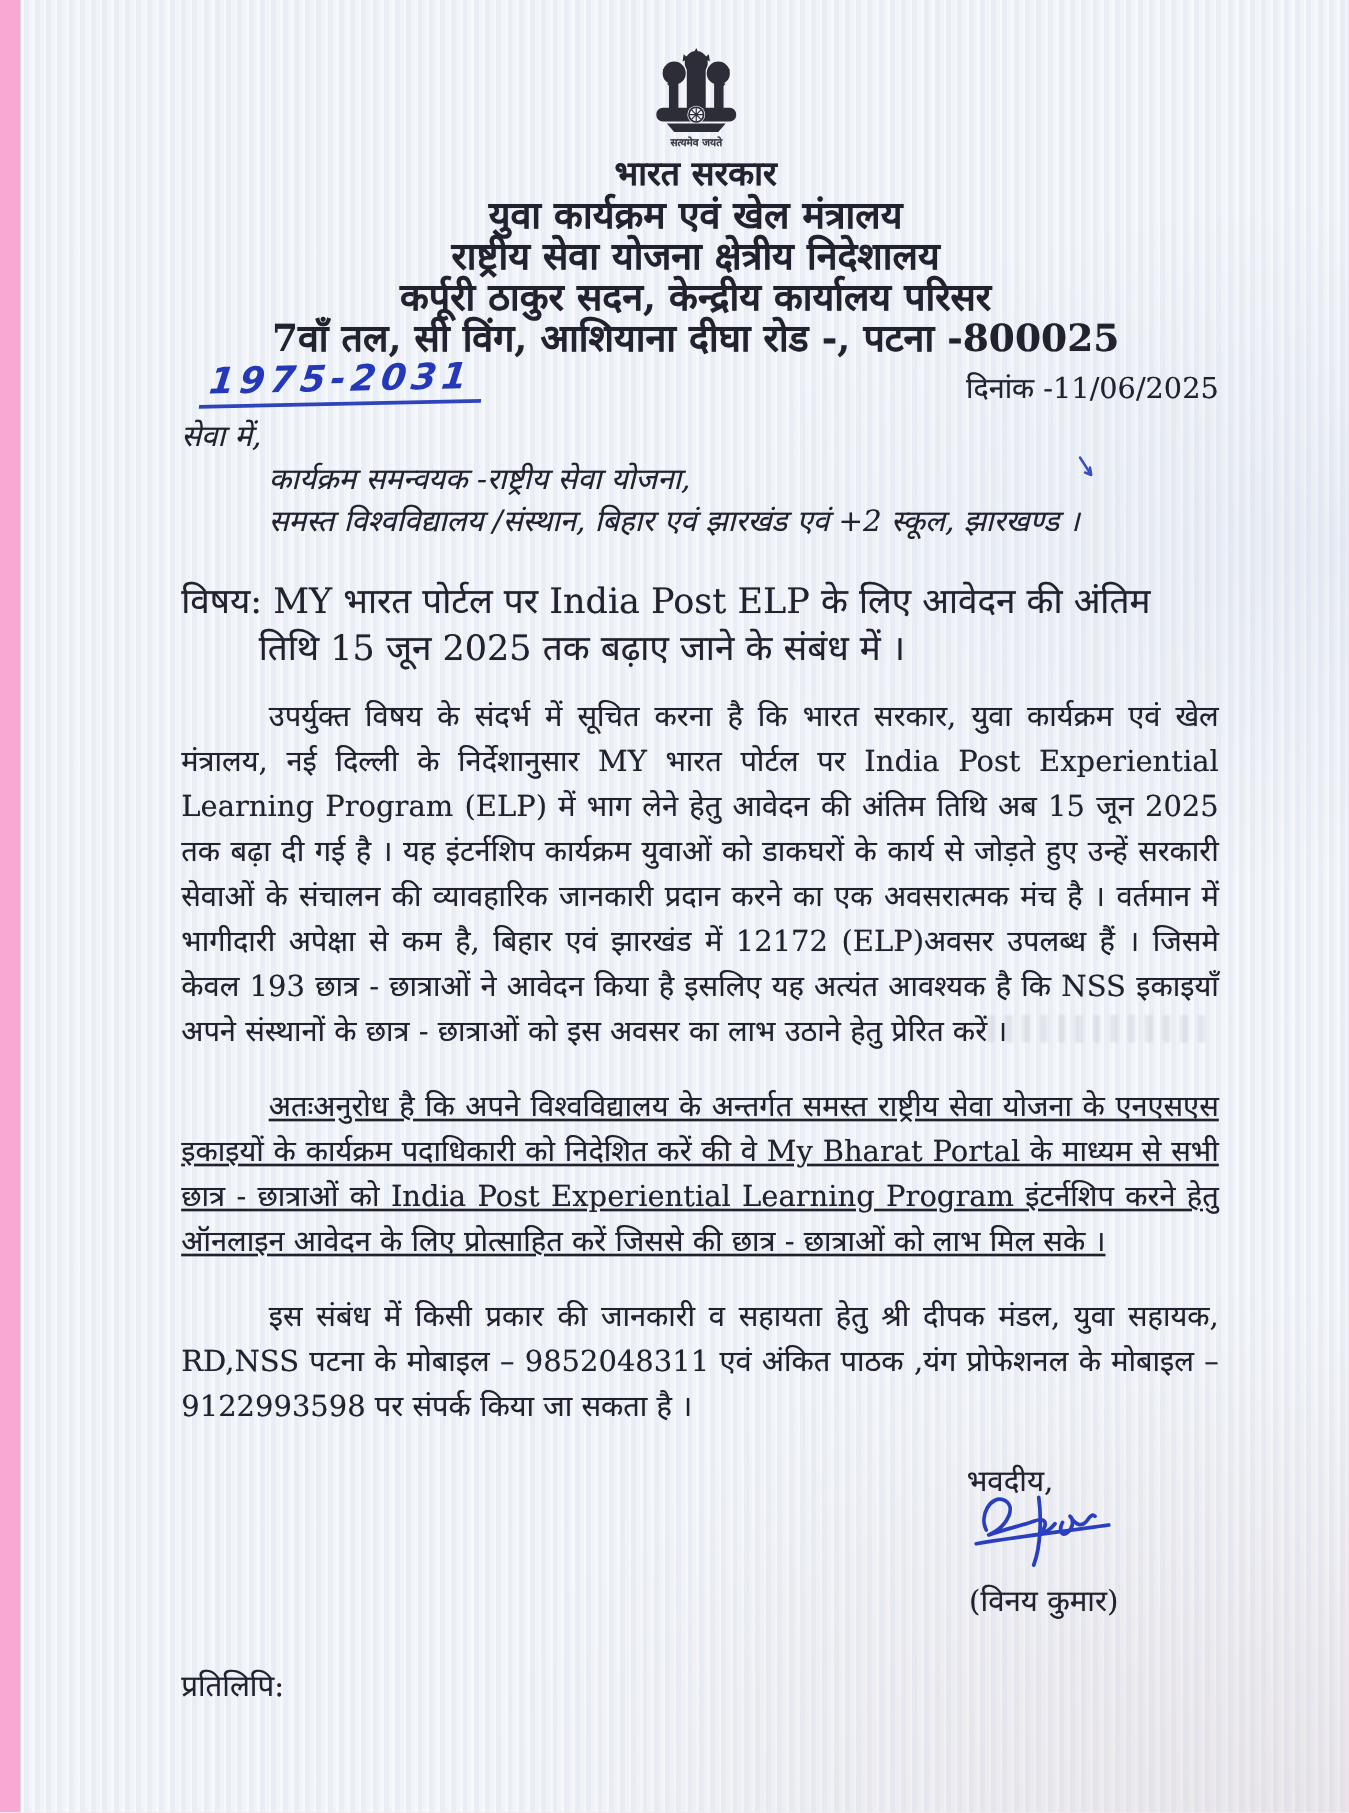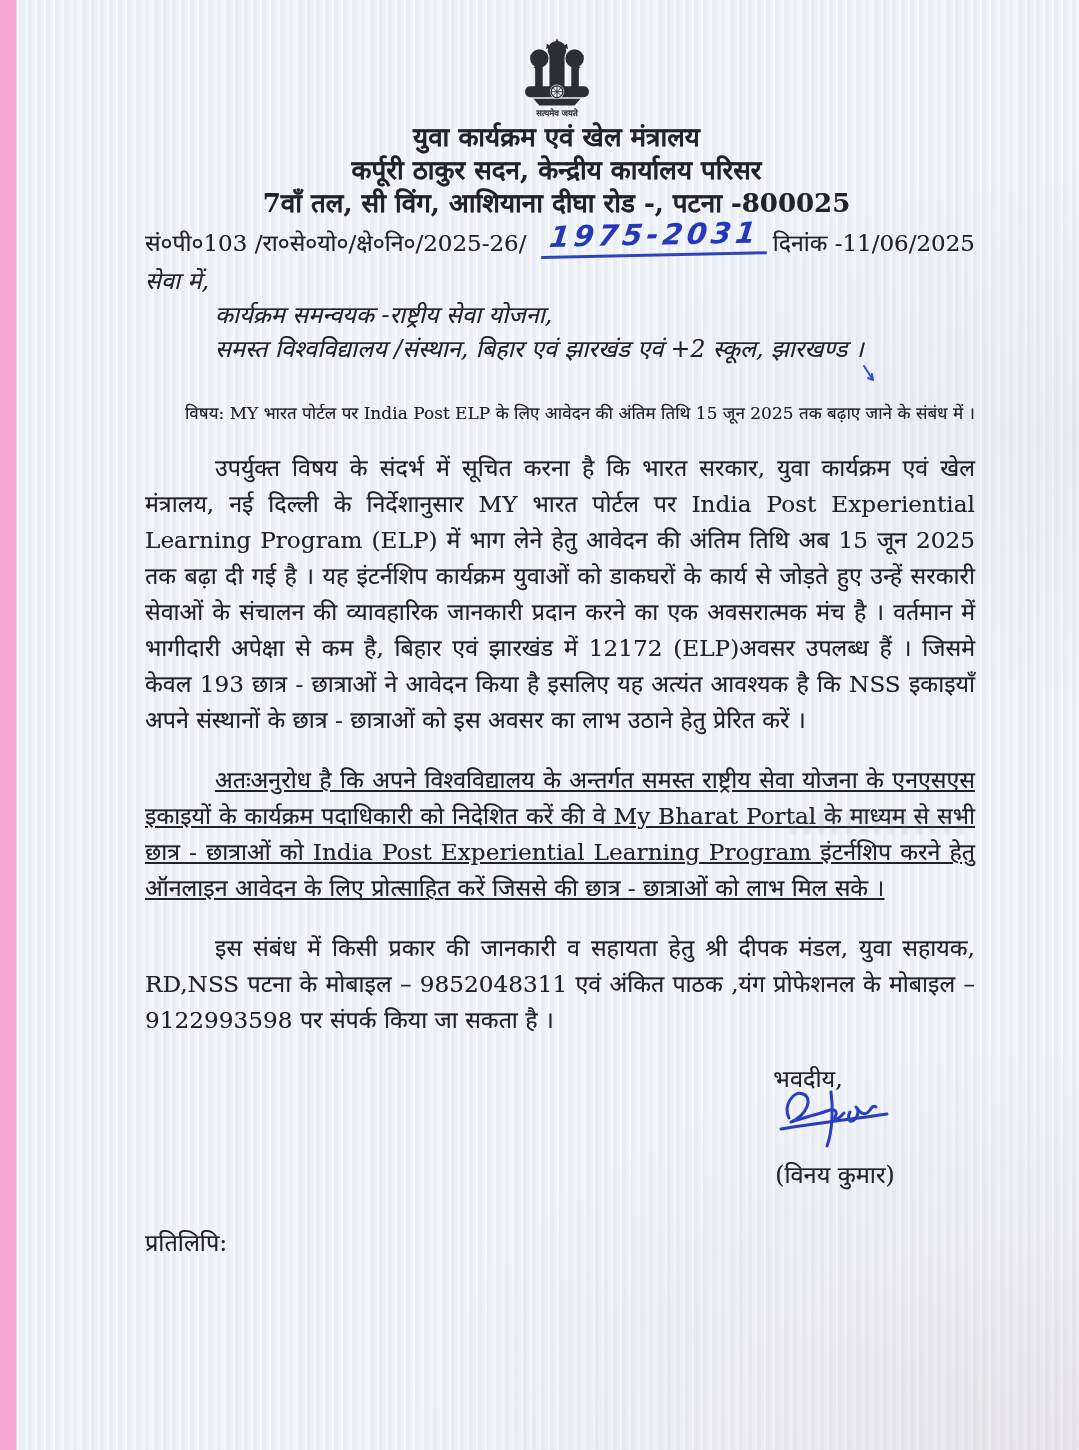--- a/index.html
+++ b/index.html
@@ -35,21 +35,21 @@
   .letterhead {
     padding-top: 33px;
     text-align: center;
     
     padding-left: 34px;
     line-height: 33px;
     font-weight: 700;
   }
   .emblem-wrap { height: 88px; }
   .lh-govt       { font-size: 27px; margin-top: 2px; }
-  .lh-line       { font-size: 26px; }
+  .lh-line       { font-size: 30px; }
   .ref-row {
     margin: 6px 104px 0 145px;
     display: flex;
     align-items: flex-start;
     font-size: 23px;
     line-height: 34px;
   }
   .ref-prefix { white-space: nowrap; }
   .handwritten {
     font-family: "DejaVu Sans", sans-serif;
@@ -65,25 +65,24 @@
     border-bottom: 3px solid #2f43bd;
     text-shadow: none;
     font-weight: 700;
   }
   .ref-spacer { flex: 1; }
   .ref-date { white-space: nowrap; }
   .addressee { margin: 4px 104px 0 145px; font-size: 23.5px; line-height: 34px; font-style: italic; }
   .addr-indent { padding-left: 70px; }
   .subject {
     margin: 28px 104px 0 145px;
-    font-size: 17px;
+    font-size: 28px;
     line-height: 38px;
     padding-left: 62px;
     text-indent: -62px;
-    text-align: right;
   }
   .greeting { margin: 32px 104px 0 145px; font-size: 23.5px; }
   .para {
     margin: 0 104px; 
     font-size: 23.2px;
     line-height: 36px;
     text-align: justify;
     text-indent: 70px;
     padding-left: 41px;
   }
@@ -143,27 +142,28 @@
             <circle cx="50" cy="69.5" r="7" fill="none" stroke="#2d2d38" stroke-width="1.6"></circle>
             <path d="M50 63 v13 M43.5 69.5 h13 M45.4 64.9 l9.2 9.2 M54.6 64.9 l-9.2 9.2" stroke="#2d2d38" stroke-width="1.1"></path>
             <circle cx="25" cy="69.5" r="3.4"></circle>
             <circle cx="75" cy="69.5" r="3.4"></circle>
 
             <path d="M22 78 h56 l-7 8 h-42 z"></path>
           </g>
           <text x="50" y="99" text-anchor="middle" font-size="10" fill="#3a3a46">सत्यमेव जयते</text>
         </svg>
       </div>
+      <div class="lh-govt">भारत सरकार</div>
       <div class="lh-line">युवा कार्यक्रम एवं खेल मंत्रालय</div>
+      <div class="lh-line">राष्ट्रीय सेवा योजना क्षेत्रीय निदेशालय</div>
       <div class="lh-line">कर्पूरी ठाकुर सदन, केन्द्रीय कार्यालय परिसर</div>
       <div class="lh-line">7वाँ तल, सी विंग, आशियाना दीघा रोड -, पटना  -800025</div>
     </div>
 
     <div class="ref-row">
-      <span class="ref-prefix">सं०पी०103  /रा०से०यो०/क्षे०नि०/2025-26/</span>
       <span class="handwritten">1975-2031</span>
       <span class="ref-spacer"></span>
       <span class="ref-date">दिनांक -11/06/2025</span>
     </div>
 
     <div class="addressee">
       <div>सेवा में,</div>
       <div class="addr-indent">कार्यक्रम समन्वयक  -राष्ट्रीय सेवा योजना,</div>
       <div class="addr-indent">समस्त विश्वविद्यालय /संस्थान, बिहार एवं झारखंड एवं +2 स्कूल, झारखण्ड ।</div>
     </div>

